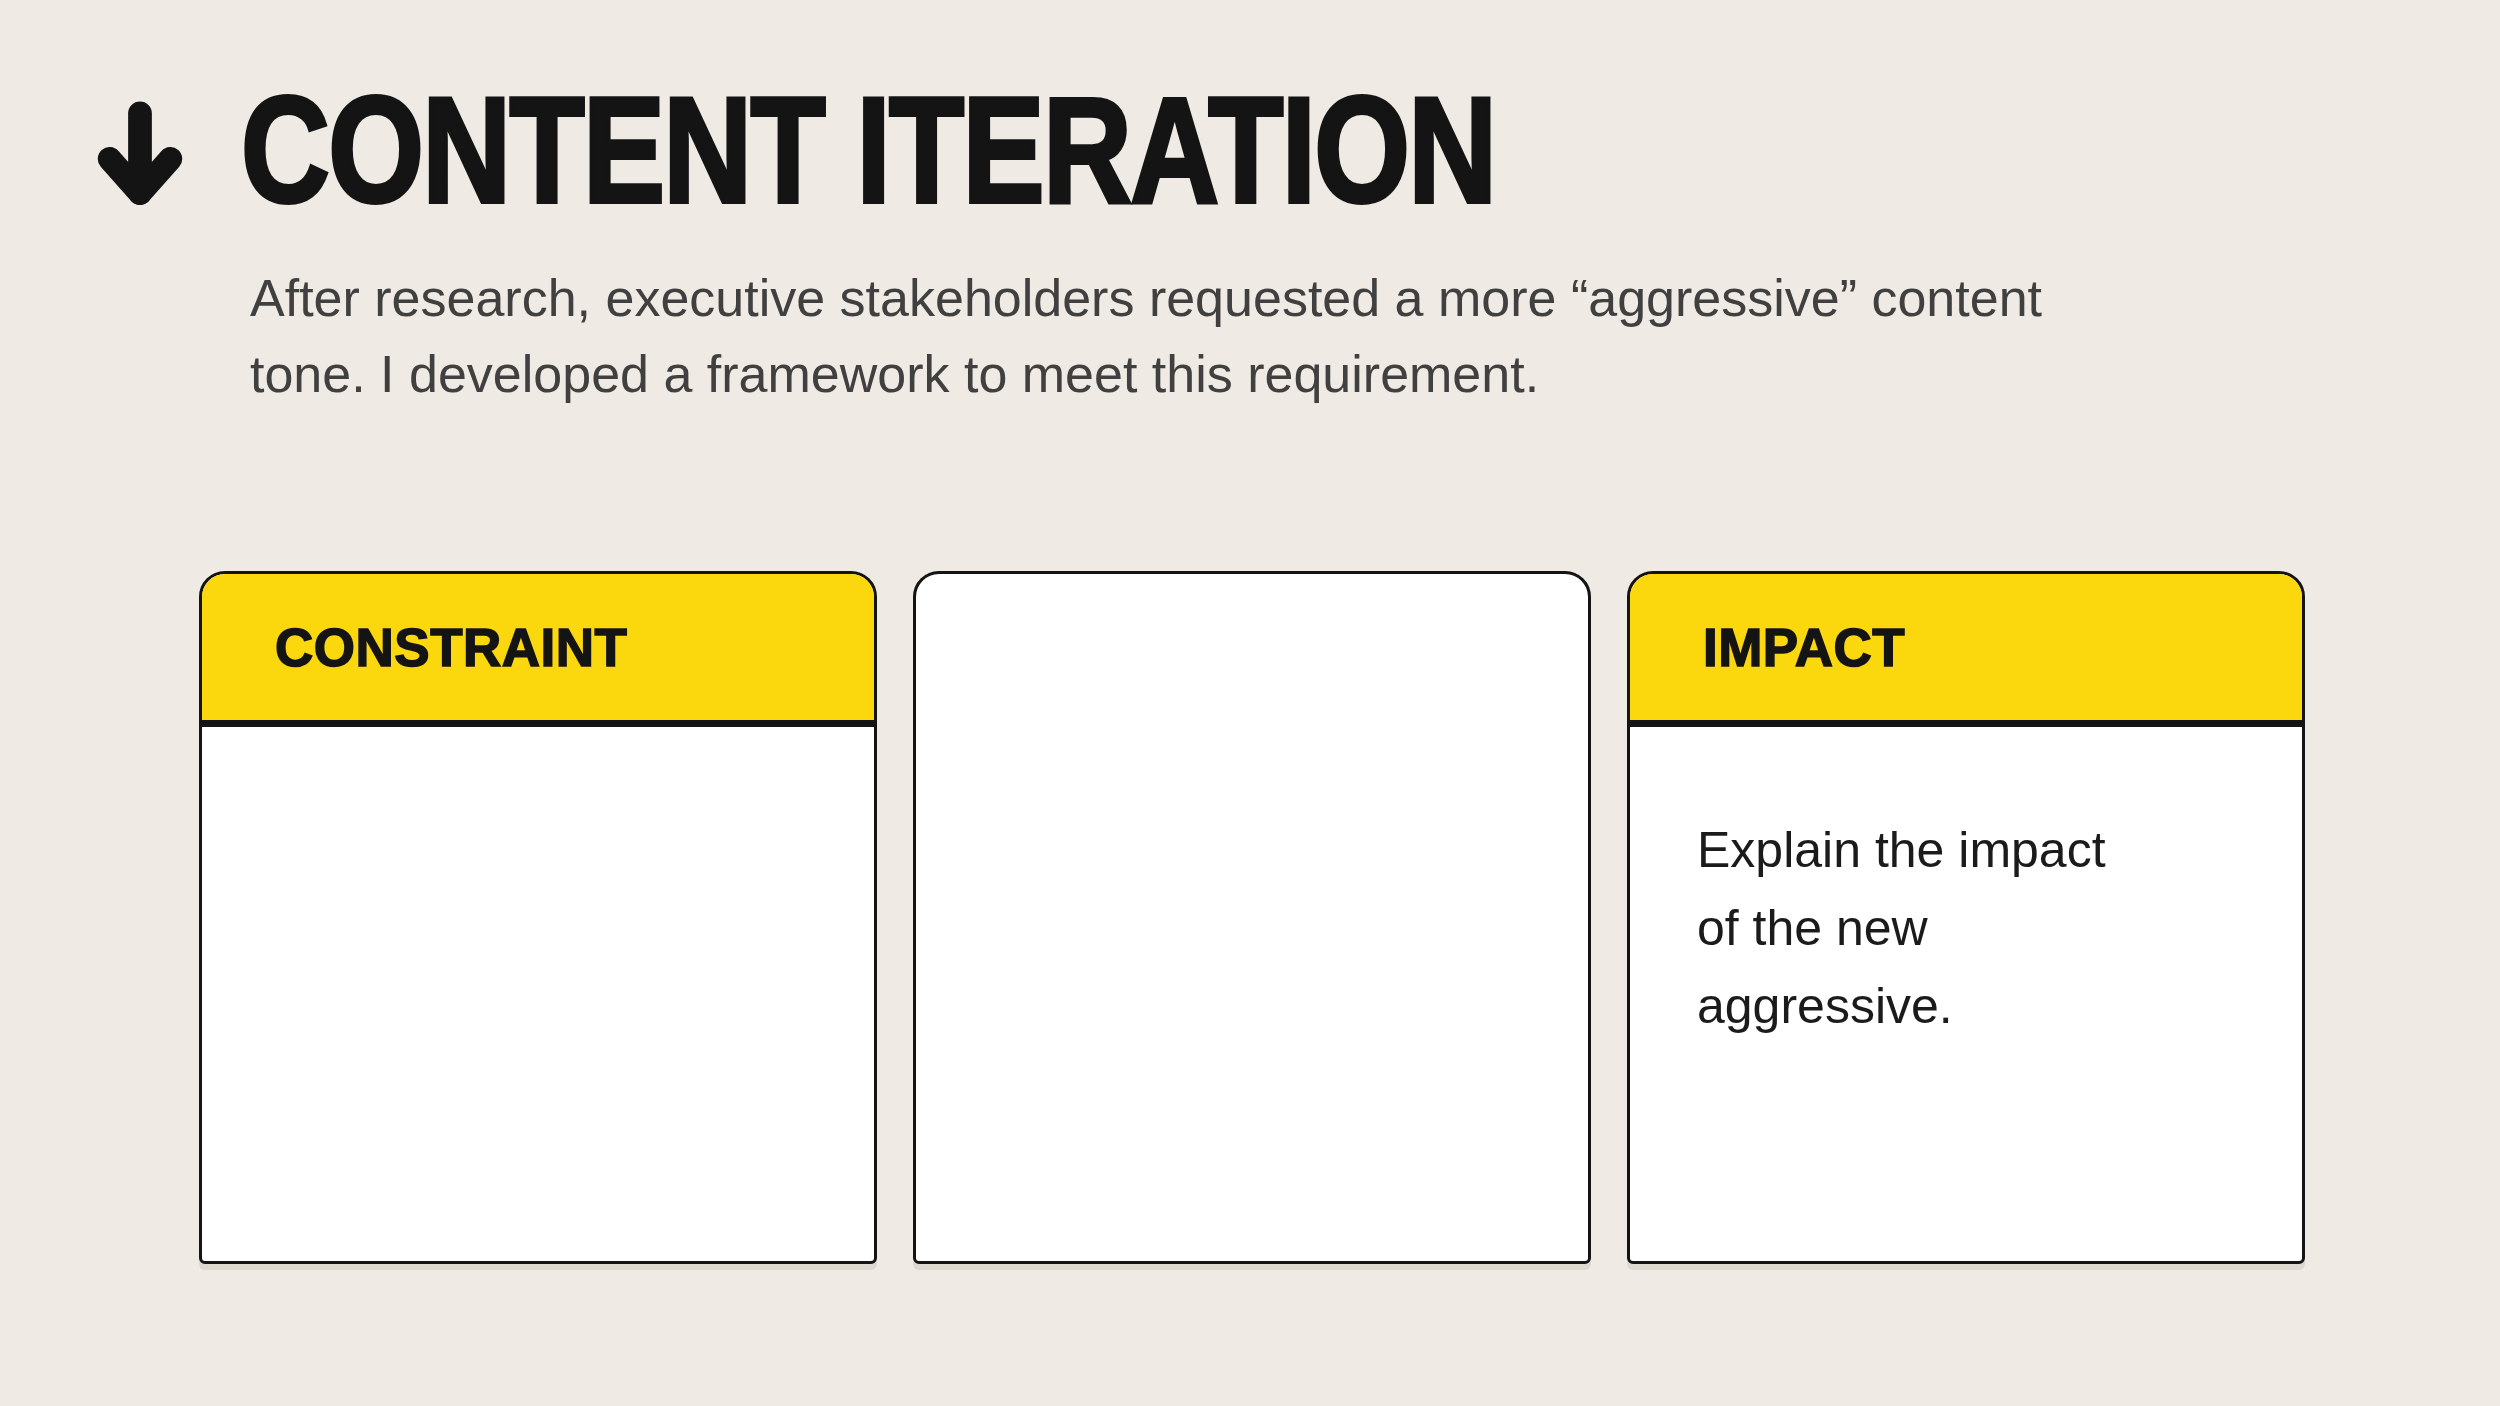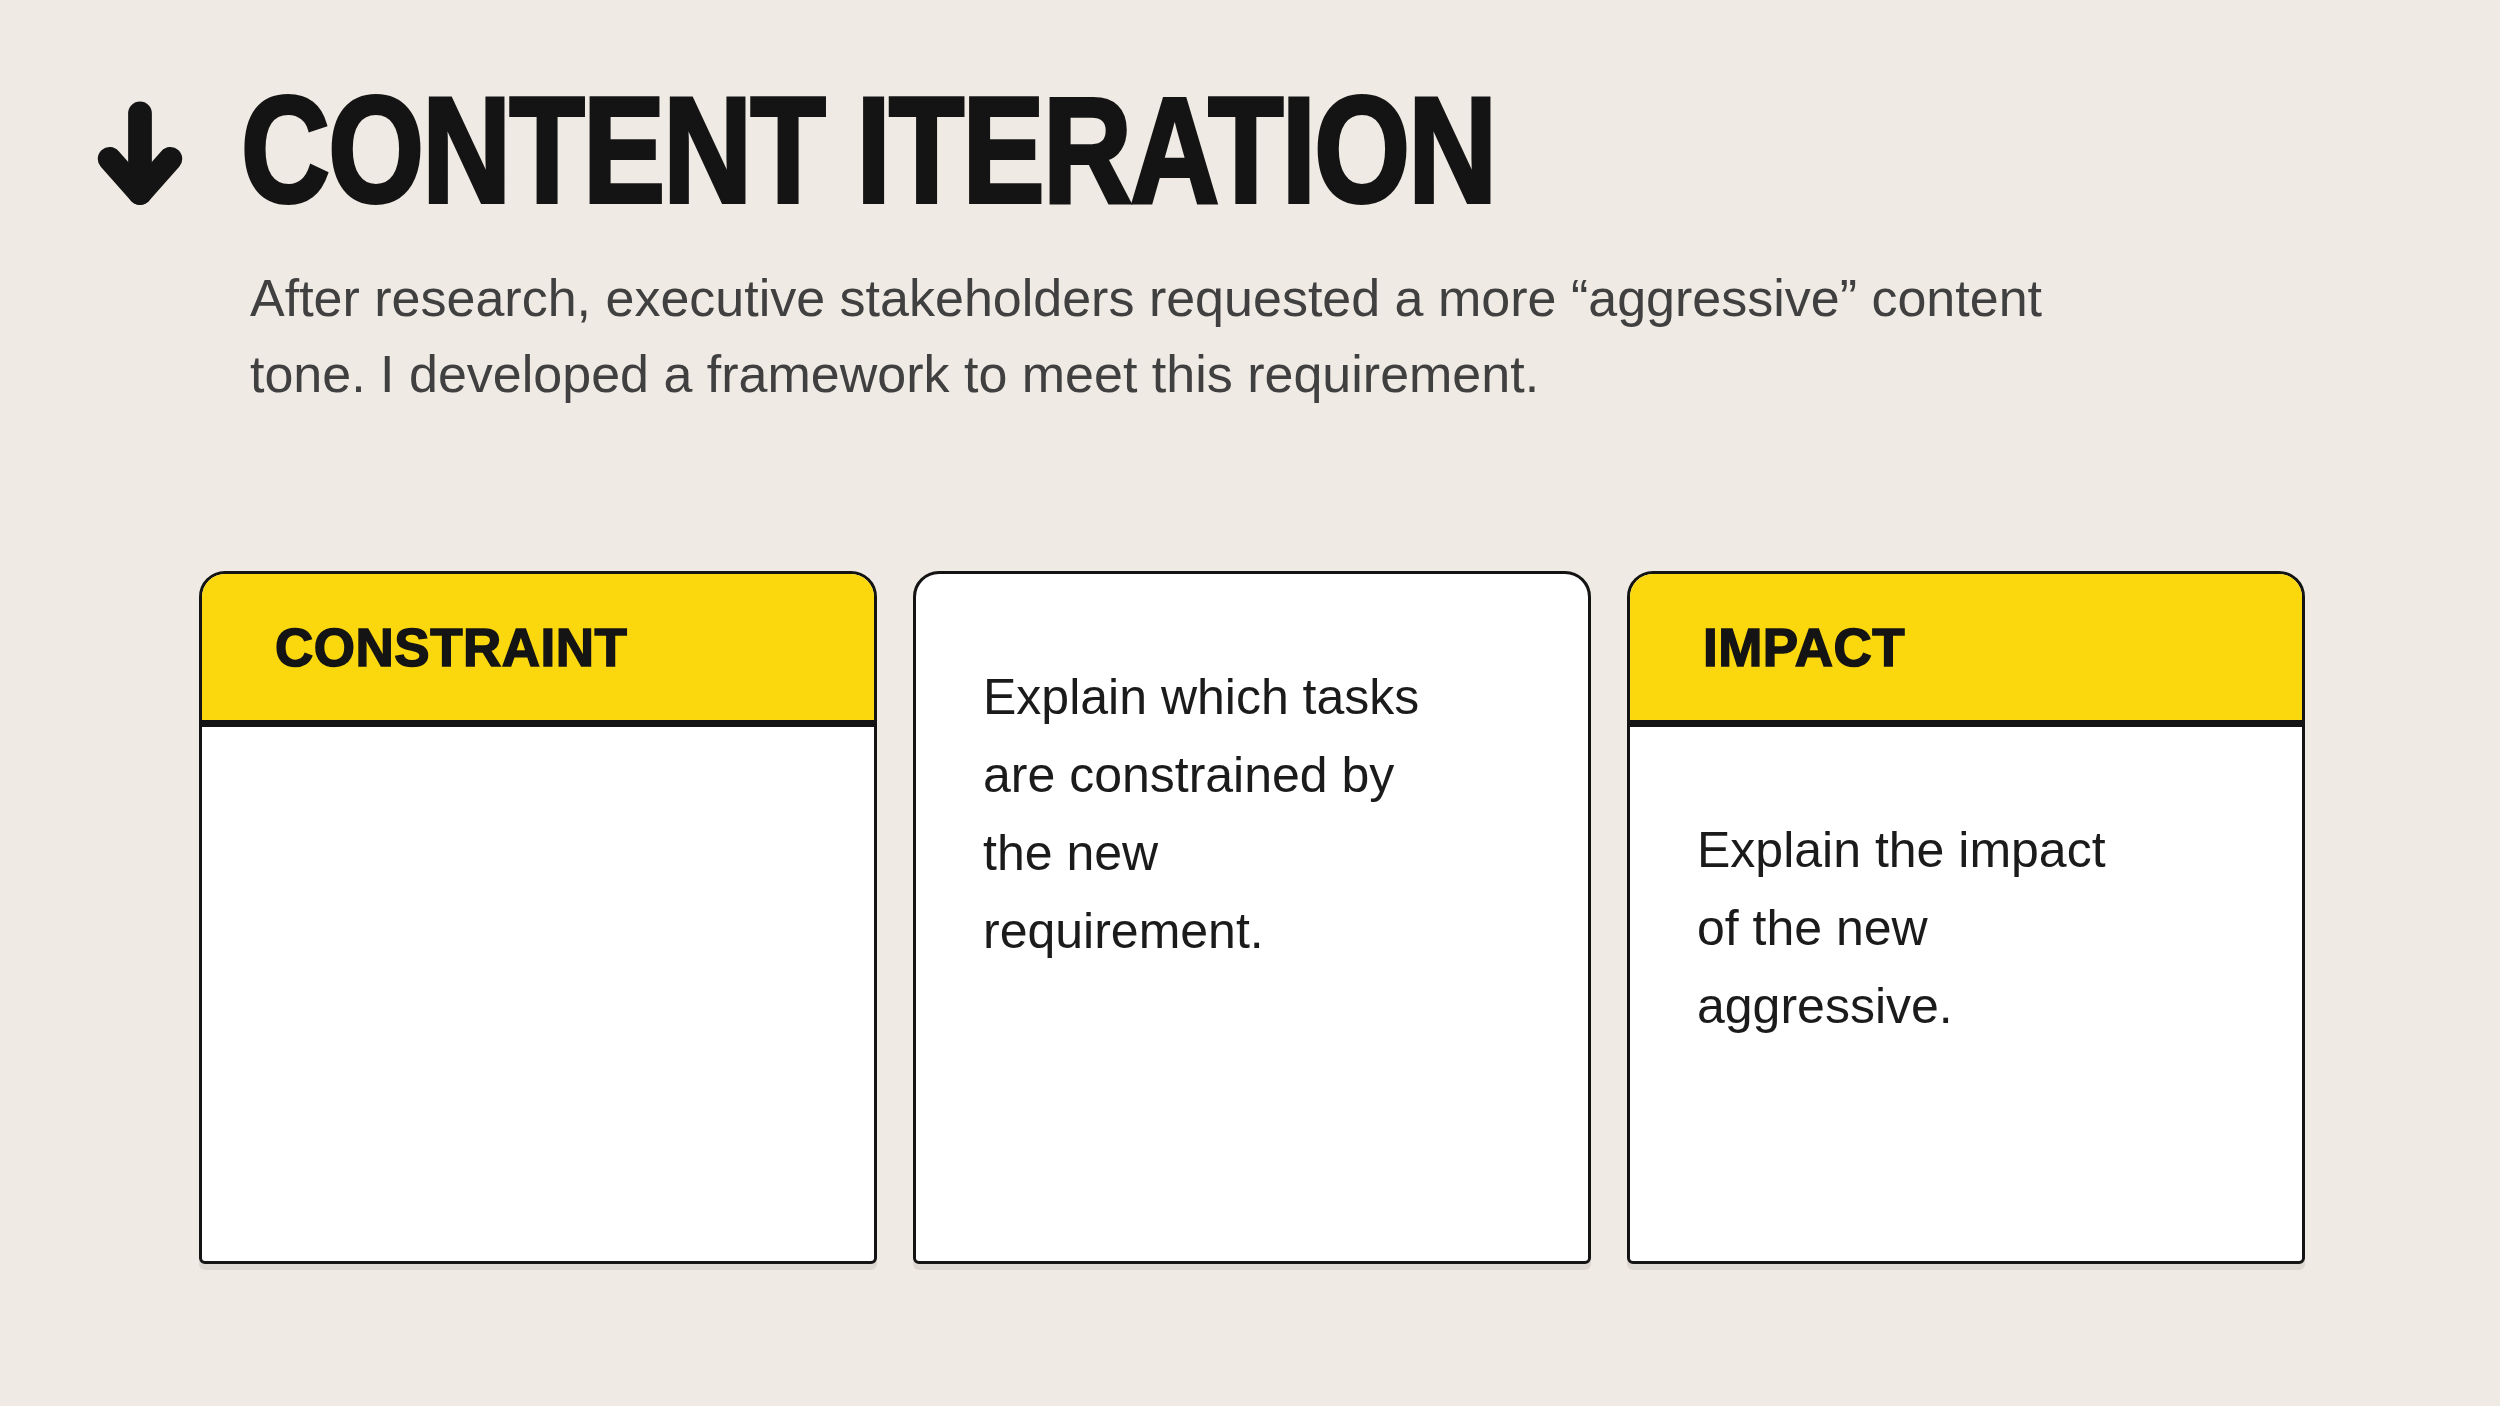--- a/index.html
+++ b/index.html
@@ -124,23 +124,20 @@
 
   <div class="cards-row">
 
     <section class="card">
       <div class="card-header">
         <h2 class="card-label">CONSTRAINT</h2>
       </div>
     </section>
 
     <section class="card">
-      <div class="card-body">
-        <p class="card-text">Explain which tasks are constrained by the new requirement.</p>
-      </div>
     </section>
 
     <section class="card">
       <div class="card-header">
         <h2 class="card-label">IMPACT</h2>
       </div>
       <div class="card-body">
         <p class="card-text">Explain the impact of the new aggressive.</p>
       </div>
     </section>

